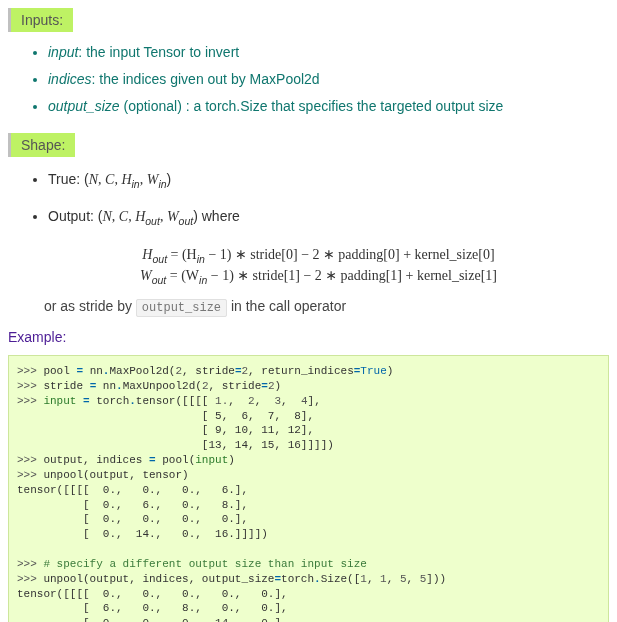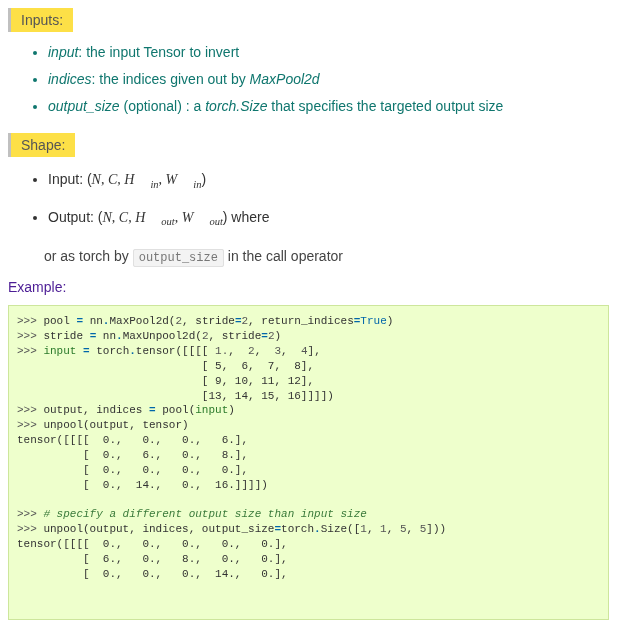--- a/index.html
+++ b/index.html
@@ -9,57 +9,55 @@
     }
     body {
       font-family: -apple-system, BlinkMacSystemFont, "Segoe UI", Helvetica, Arial, sans-serif;
       font-size: 14px;
       color: #333;
       background: #fff;
       padding: 8px;
       width: 617px;
     }
     .field-label {
-      background: #fde047;
+      background: #bef264;
       border-left: 3px solid #c0c0c0;
       padding: 4px 10px;
       margin-bottom: 10px;
       display: inline-block;
       color: #555;
     }
     ul {
       list-style: disc;
       margin-left: 40px;
       margin-bottom: 16px;
     }
     li {
       margin-bottom: 6px;
       line-height: 1.5;
       color: #0f766e;
     }
     .param-name {
       font-style: italic;
     }
     .ref {
-      font-style: italic;
       margin-top: 29px;
     }
     .math-line {
       line-height: 1.8;
       color: #333;
     }
     .serif {
       font-family: Georgia, "Times New Roman", serif;
     }
     .sub {
       font-style: italic;
       font-size: 0.75em;
       vertical-align: sub;
-      font-family: Liberation Serif, serif;
-      margin-left: 16px;
+      font-family: Liberation Sans, sans-serif;
     }
     .formula-block {
       text-align: center;
       margin: 8px 20px 12px 40px;
       font-family: Georgia, "Times New Roman", serif;
     }
     .formula-row {
       margin: 2px 0;
     }
     .or-line {
@@ -87,21 +85,21 @@
       font-family: "Courier New", monospace;
       font-size: 11px;
       line-height: 1.35;
       white-space: pre;
       overflow-x: auto;
       position: relative;
     }
     .prompt { color: #555; }
     .kw { color: #0066aa; font-weight: bold; }
     .num { color: #555; }
-    .comment { color: #3a7a3a; font-style: italic; }
+    .comment { color: #3a7a3a; }
     .cbool { color: #0066aa; font-weight: normal; }
     .call-green { color: #2a7a2a; }
   </style>
 </head>
 <body>
 
 
 
 
 <div class="field-label">Inputs:</div>
@@ -114,32 +112,38 @@
   </li>
   <li>
     <span class="param-name">output_size</span><span> (optional) : a </span><span class="ref">torch.Size</span><span> that specifies the targeted output size</span>
   </li>
 </ul>
 
 
 <div class="field-label">Shape:</div>
 <ul>
   <li class="math-line">
-    <span>Input: (</span><span class="serif"><i>N</i>, <i>C</i>, <i>H</i><span class="sub">in</span>, <i>W</i><span class="sub">in</span></span><span>)</span>
+    <span>True: (</span><span class="serif"><i>N</i>, <i>C</i>, <i>H</i><span class="sub">in</span>, <i>W</i><span class="sub">in</span></span><span>)</span>
   </li>
   <li class="math-line" style="margin-top:10px;">
     <span>Output: (</span><span class="serif"><i>N</i>, <i>C</i>, <i>H</i><span class="sub">out</span>, <i>W</i><span class="sub">out</span></span><span>)</span><span> where</span>
   </li>
 </ul>
 
 <div class="formula-block">
+  <div class="formula-row">
+    <i>H</i><span class="sub">out</span><span> = (H</span><span class="sub">in</span><span> − 1) ∗ stride[0] − 2 ∗ padding[0] + kernel_size[0]</span>
+  </div>
+  <div class="formula-row">
+    <i>W</i><span class="sub">out</span><span> = (W</span><span class="sub">in</span><span> − 1) ∗ stride[1] − 2 ∗ padding[1] + kernel_size[1]</span>
+  </div>
 </div>
 
 <div class="or-line">
-  <span>or as torch by </span><span class="inline-code">output_size</span><span> in the call operator</span>
+  <span>or as stride by </span><span class="inline-code">output_size</span><span> in the call operator</span>
 </div>
 
 <div class="example-label">Example:</div>
 
 <div class="code-block"><span class="prompt">&gt;&gt;&gt; </span><span>pool </span><span class="kw">=</span><span> nn</span><span class="kw">.</span><span>MaxPool2d(</span><span class="num">2</span><span>, stride</span><span class="kw">=</span><span class="num">2</span><span>, return_indices</span><span class="kw">=</span><span class="cbool">True</span><span>)</span>
 <span class="prompt">&gt;&gt;&gt; </span><span>stride </span><span class="kw">=</span><span> nn</span><span class="kw">.</span><span>MaxUnpool2d(</span><span class="num">2</span><span>, stride</span><span class="kw">=</span><span class="num">2</span><span>)</span>
 <span class="prompt">&gt;&gt;&gt; </span><span class="call-green">input </span><span class="kw">=</span><span> torch</span><span class="kw">.</span><span>tensor([[[[ </span><span class="num">1.</span><span>,  </span><span class="num">2</span><span>,  </span><span class="num">3</span><span>,  </span><span class="num">4</span><span>],</span>
 <span>                            [ 5,  6,  7,  8],</span>
 <span>                            [ 9, 10, 11, 12],</span>
 <span>                            [13, 14, 15, 16]]]])</span>

